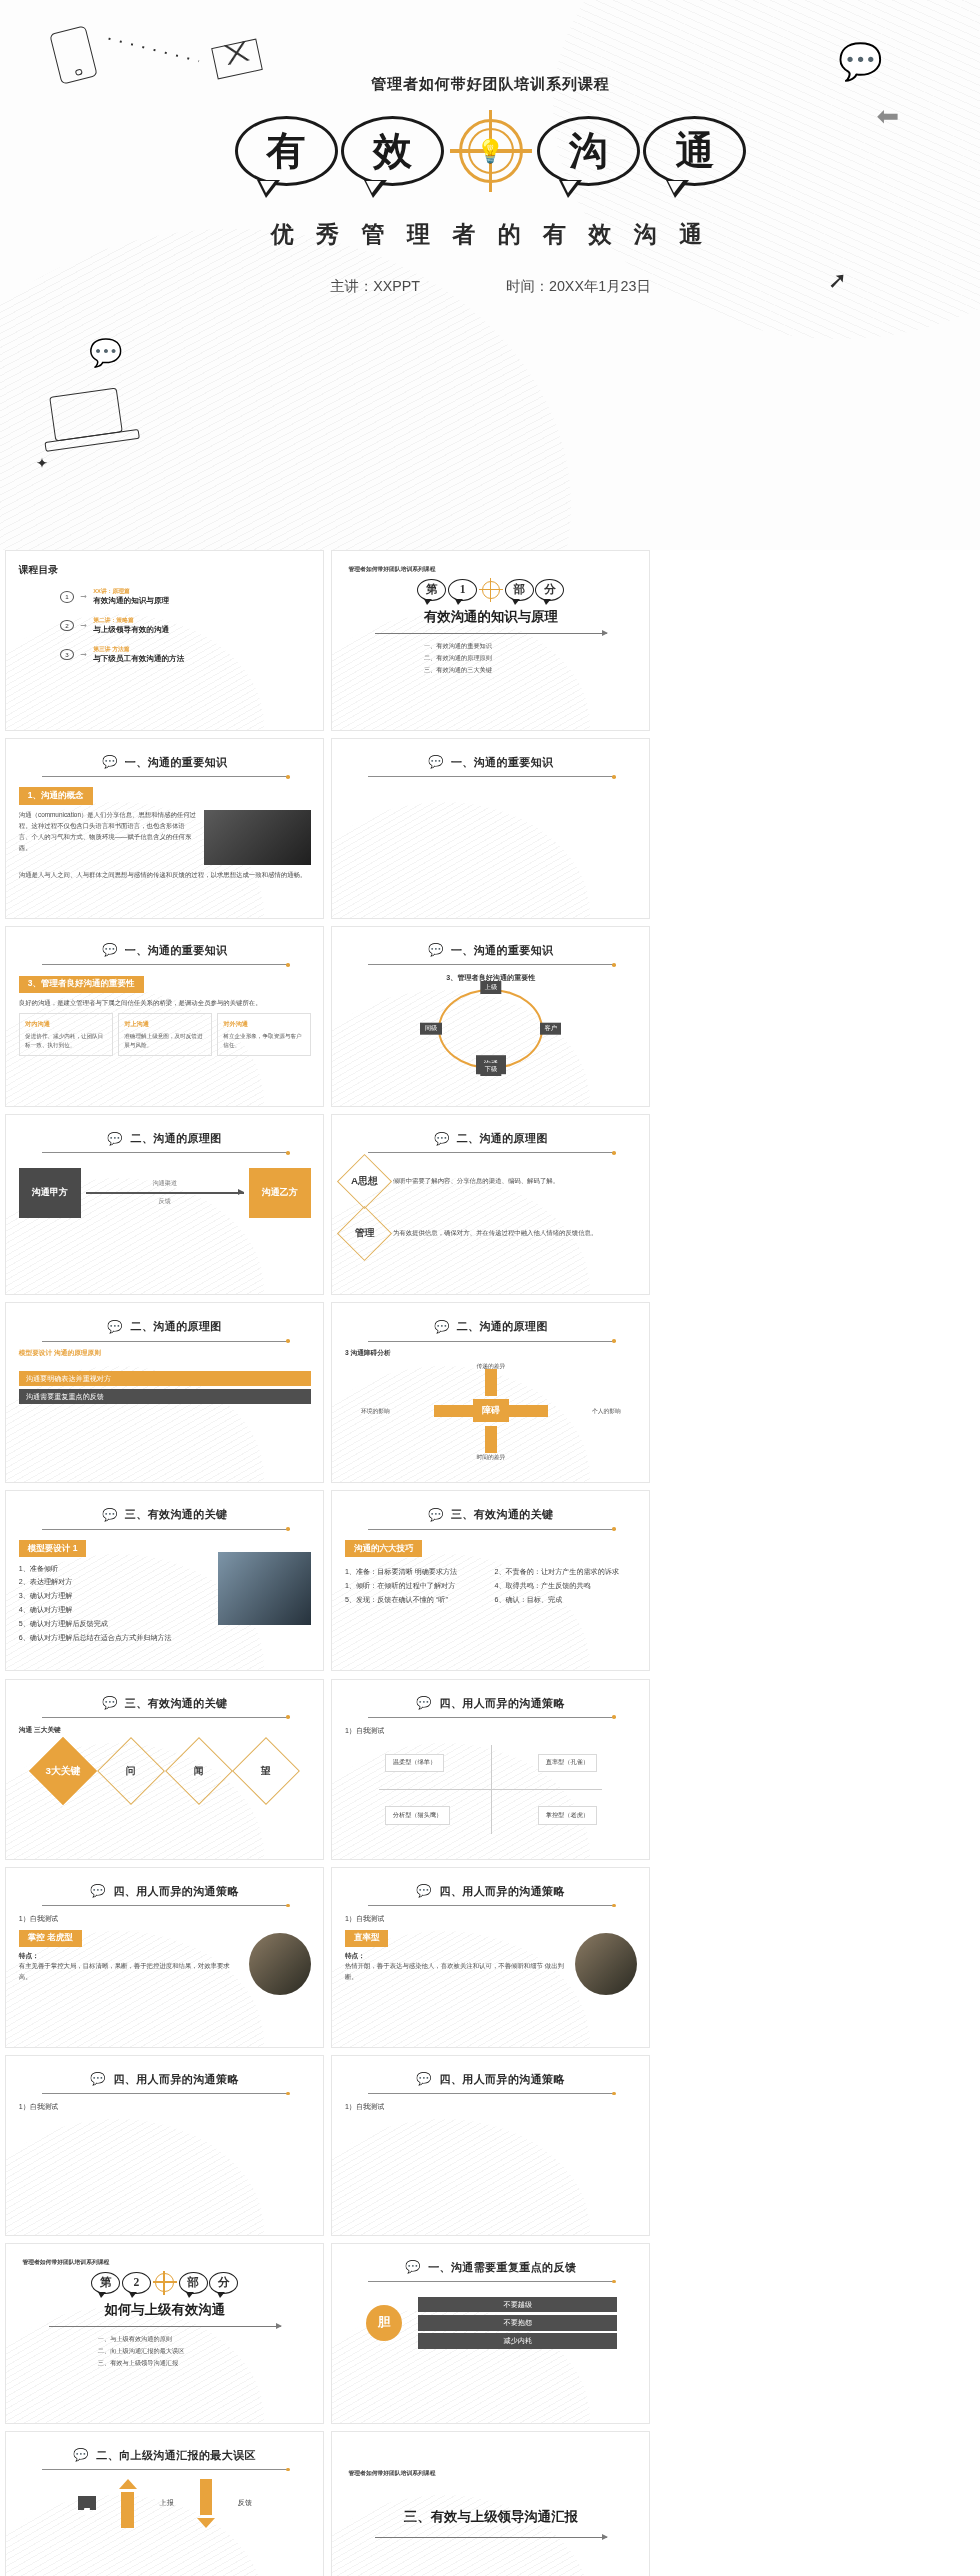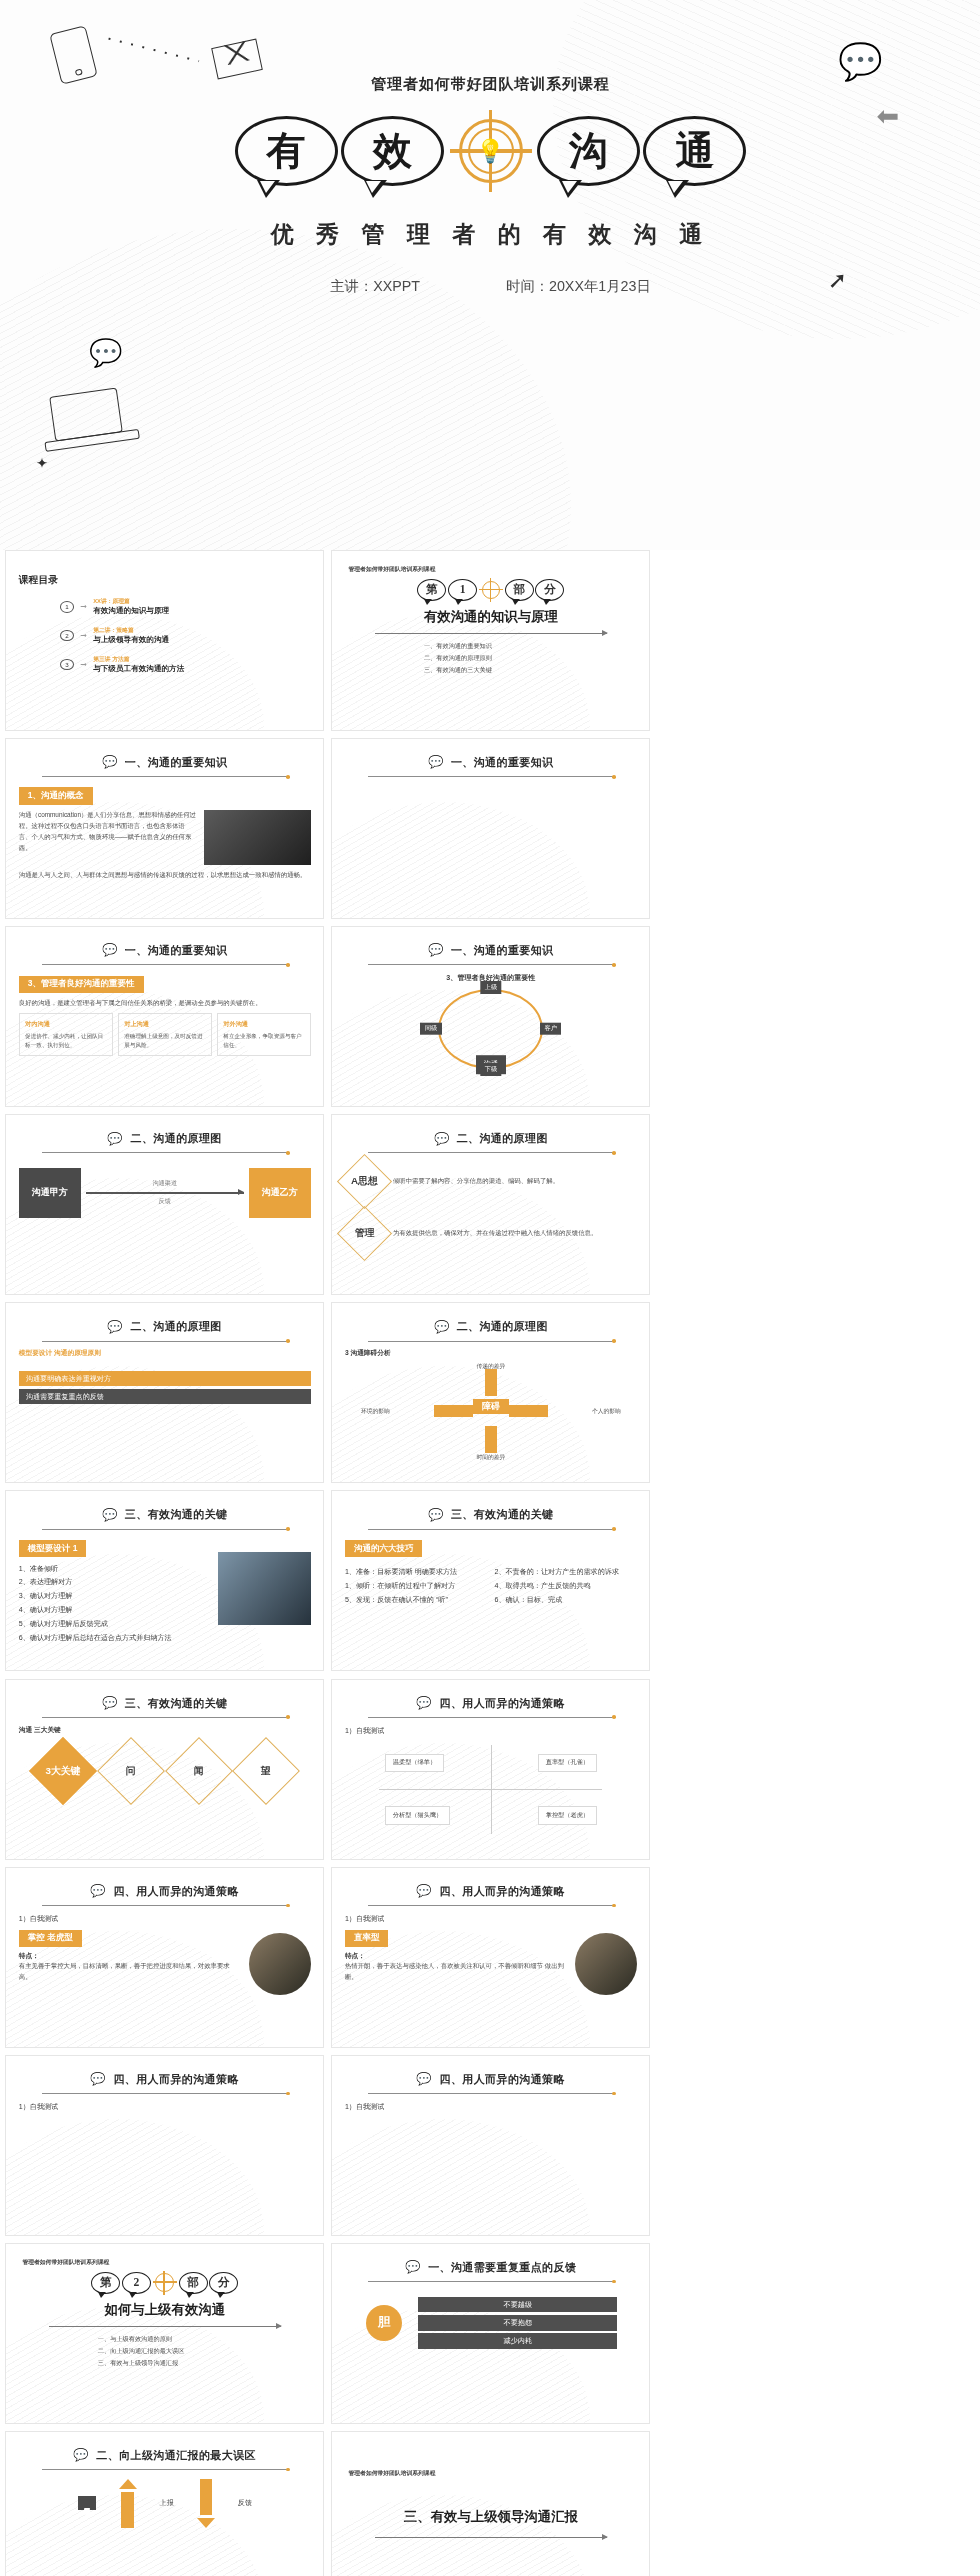--- a/index.html
+++ b/index.html
@@ -165,21 +165,21 @@
   .circ .node { position:absolute; background:#4a4a4a; color:#fff; font-size:6.2px;
     padding:1.8px 4.5px; }
   .circ .n-t { left:50%; top:-7.1px; transform:translateX(-50%); }
   .circ .n-b { left:50%; bottom:-7.1px; transform:translateX(-50%); }
   .circ .n-l { left:-18px; top:50%; transform:translateY(-50%); }
   .circ .n-r { right:-18px; top:50%; transform:translateY(-50%); }
 
   
   .fb { position:relative; height:96px; margin-top:3.6px; }
   .fb .center { position:absolute; left:50%; top:37px; transform:translateX(-50%);
-    width:36px;height:15px;background:#e8a33d;color:#fff;font-size:9px;font-weight:bold;
+    width:36px;height:23px;background:#e8a33d;color:#fff;font-size:9px;font-weight:bold;
     display:flex;align-items:center;justify-content:center;}
   .fb .ar { position:absolute; background:#e8a33d; }
   .fb .lab { position:absolute; font-size:5.8px; color:#4a4a4a; }
 
   
   .photo { background:#2c2c2c; position:relative; overflow:hidden; }
   .photo.ph1 { background:linear-gradient(135deg,#5b5b5b,#1f1f1f); }
   .photo.ph2 { background:linear-gradient(135deg,#8a7a63,#2a2a22); }
   .photo.ph3 { background:linear-gradient(150deg,#3f5d38,#16220f); }
   .photo.ph4 { background:linear-gradient(140deg,#c9c3b4,#6a6457); }
@@ -249,21 +249,21 @@
       <span>主讲：XXPPT</span>
       <span>时间：20XX年1月23日</span>
     </div>
   </div>
 </div>
 
 <div class="grid">
 
   <div class="thumb">
     <div class="bgsw"></div>
-    <div class="t-body" style="margin-top:12px">
+    <div class="t-body" style="margin-top:2px">
       <div style="font-size:9.8px;font-weight:bold;color:#2b2b2b">课程目录</div>
       <div style="margin:10.7px 0 0 41px">
         <div style="display:flex;align-items:center;gap:6.2px;margin-bottom:9.8px">
           <span style="width:14.3px;height:11.6px;border:1.2px solid #555;border-radius:50%;font-size:6.2px;display:flex;align-items:center;justify-content:center">1</span>
           <span style="color:#9a9a9a;font-size:8px">➞</span>
           <span>
             <span style="display:block;font-size:5.8px;font-weight:bold;color:#e8a33d">XX讲：原理篇</span>
             <span style="display:block;font-size:7.6px;font-weight:bold;color:#2b2b2b">有效沟通的知识与原理</span>
           </span>
         </div>

